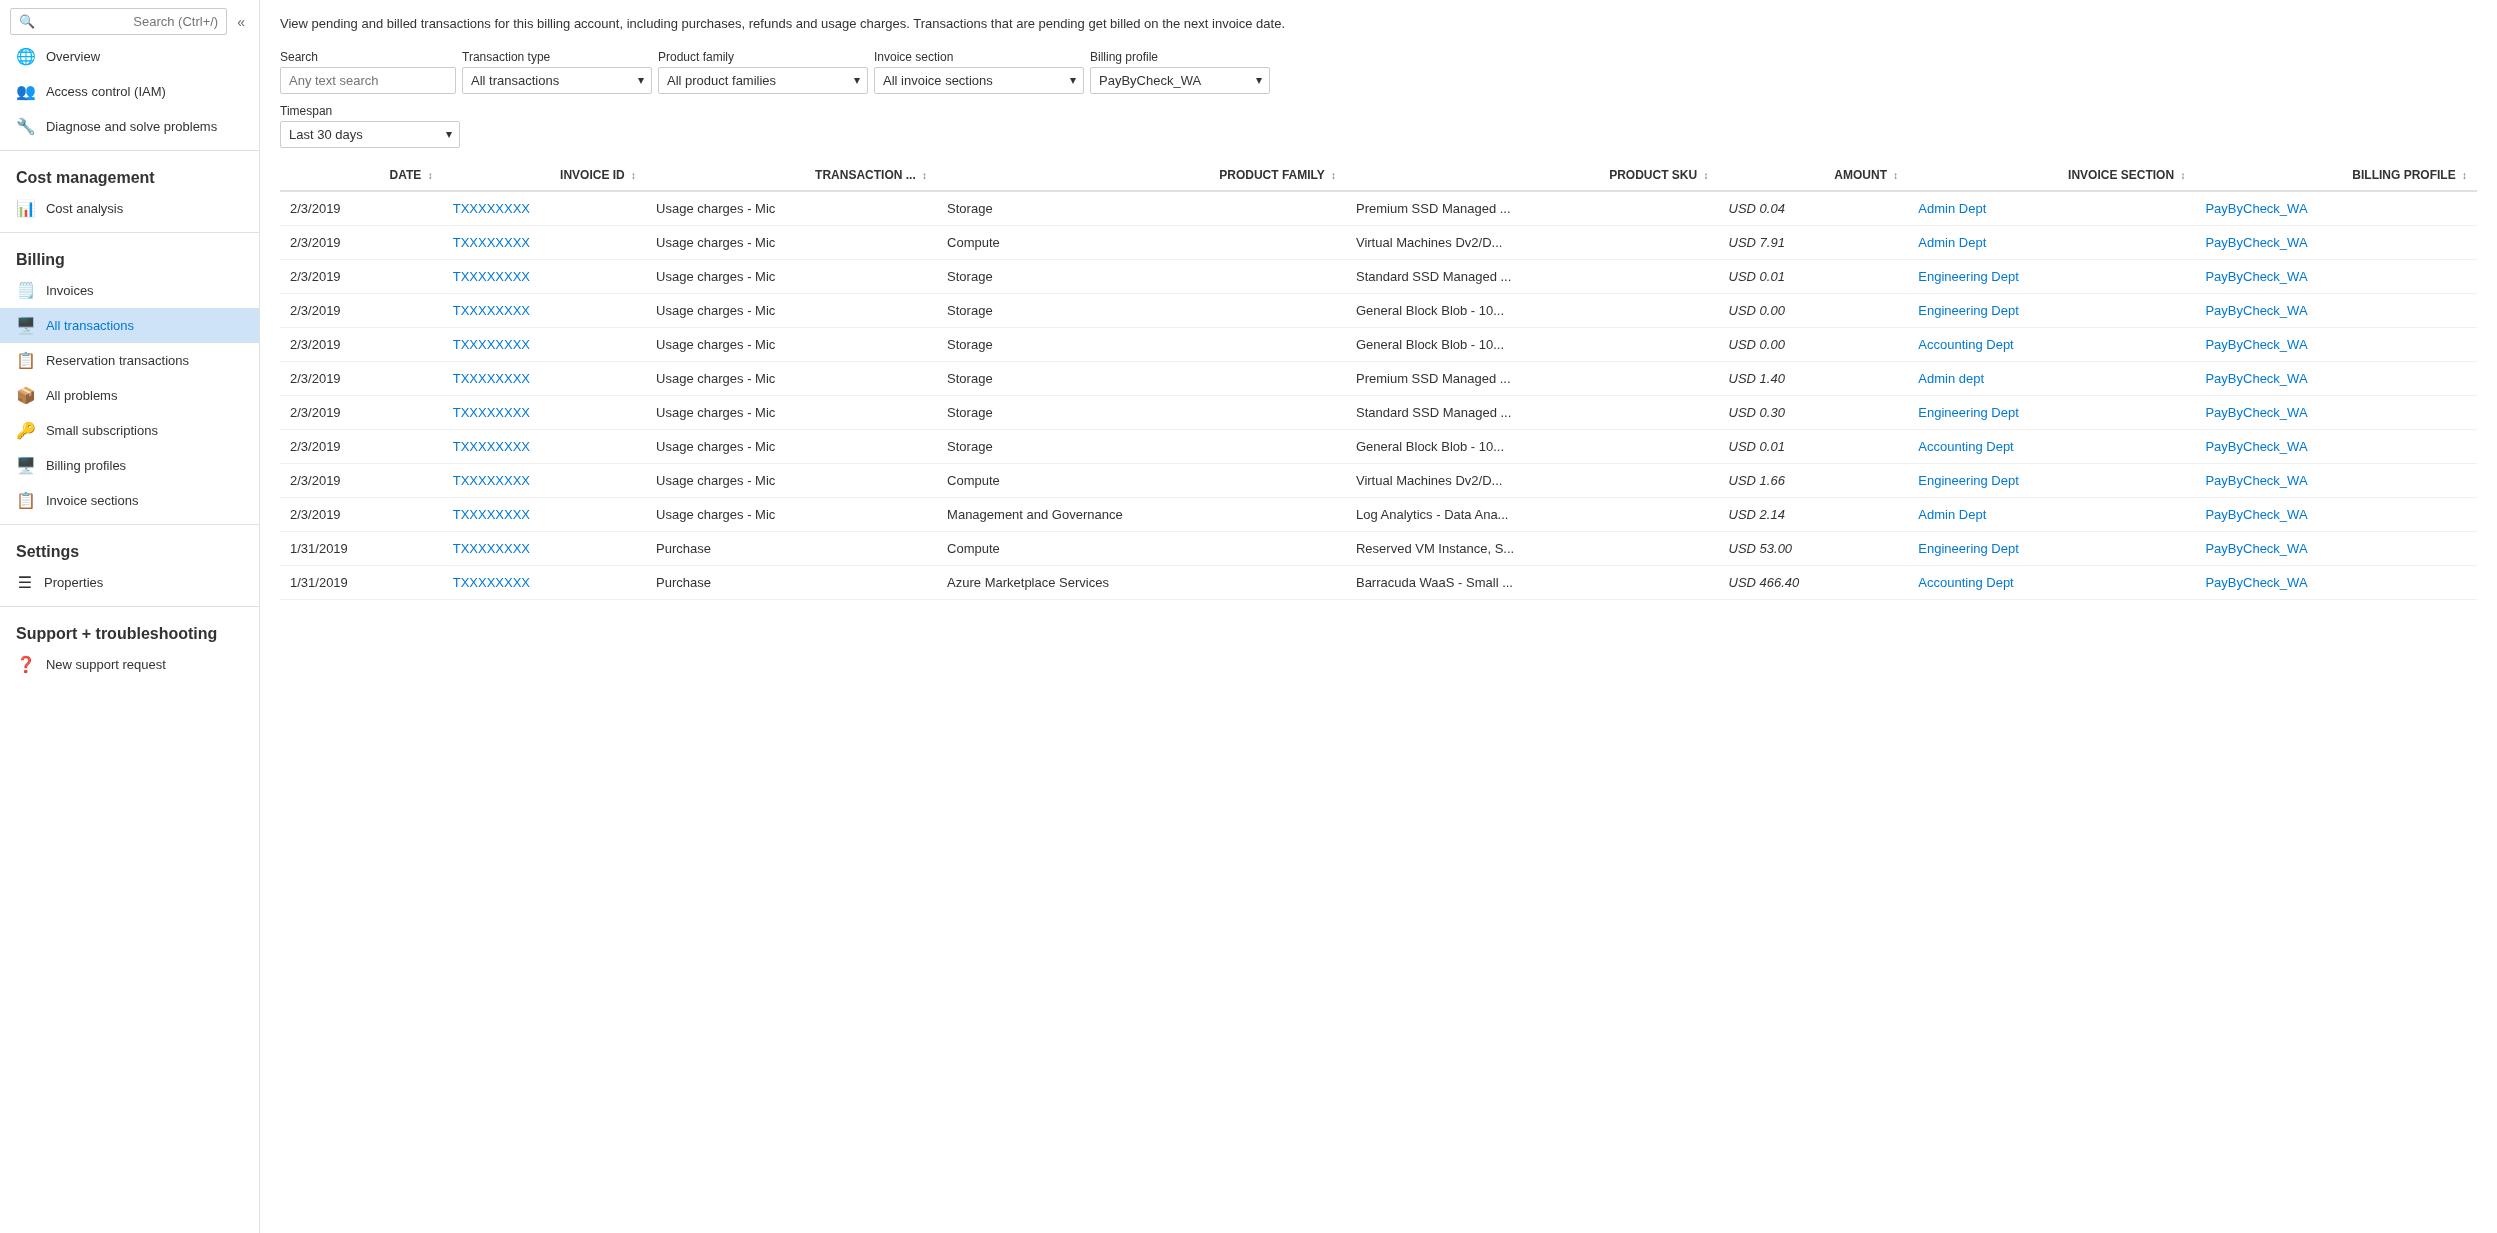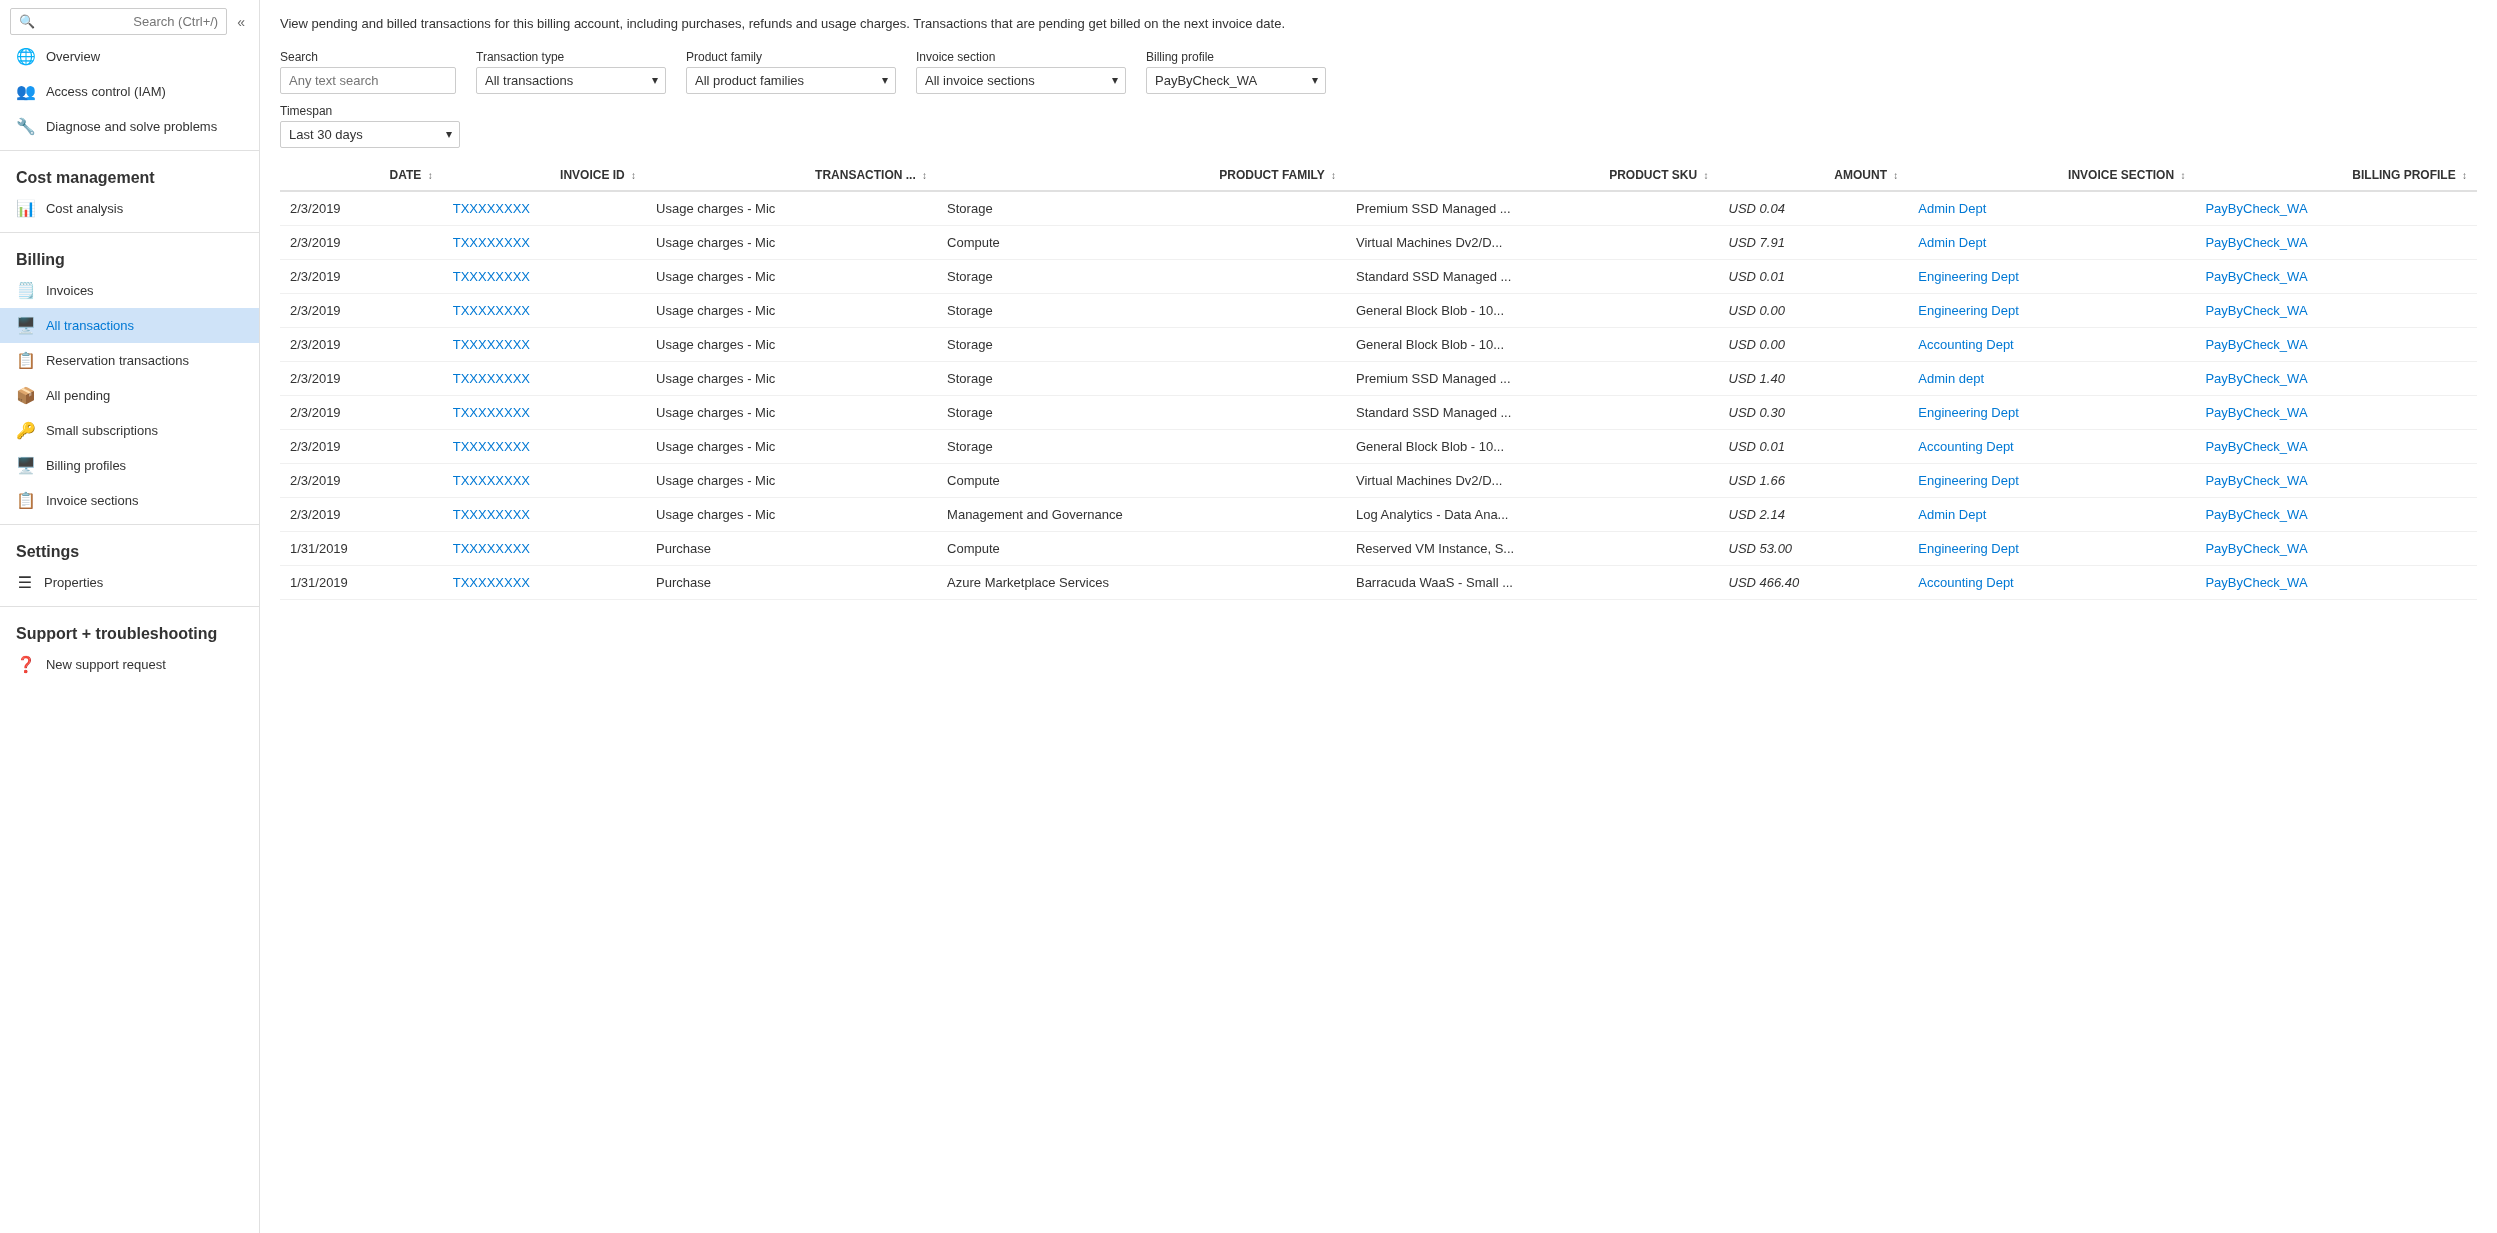--- a/index.html
+++ b/index.html
@@ -80,21 +80,21 @@
       font-size: 13px;
       color: #333;
       margin-bottom: 16px;
       line-height: 1.5;
     }
 
     
     .filters-row {
       display: flex;
       flex-wrap: wrap;
-      gap: 20px;
+      gap: 6px;
       margin-bottom: 10px;
       align-items: flex-start;
     }
     .filter-group {
       display: flex;
       flex-direction: column;
       gap: 3px;
     }
     .filter-label {
       font-size: 12px;
@@ -217,21 +217,21 @@
   <div class="sidebar-item active">
     <span class="icon">🖥️</span>
     <span>All transactions</span>
   </div>
   <div class="sidebar-item">
     <span class="icon">📋</span>
     <span>Reservation transactions</span>
   </div>
   <div class="sidebar-item">
     <span class="icon">📦</span>
-    <span>All pending</span>
+    <span>All problems</span>
   </div>
   <div class="sidebar-item">
     <span class="icon">🔑</span>
     <span>Small subscriptions</span>
   </div>
   <div class="sidebar-item">
     <span class="icon">🖥️</span>
     <span>Billing profiles</span>
   </div>
   <div class="sidebar-item">

